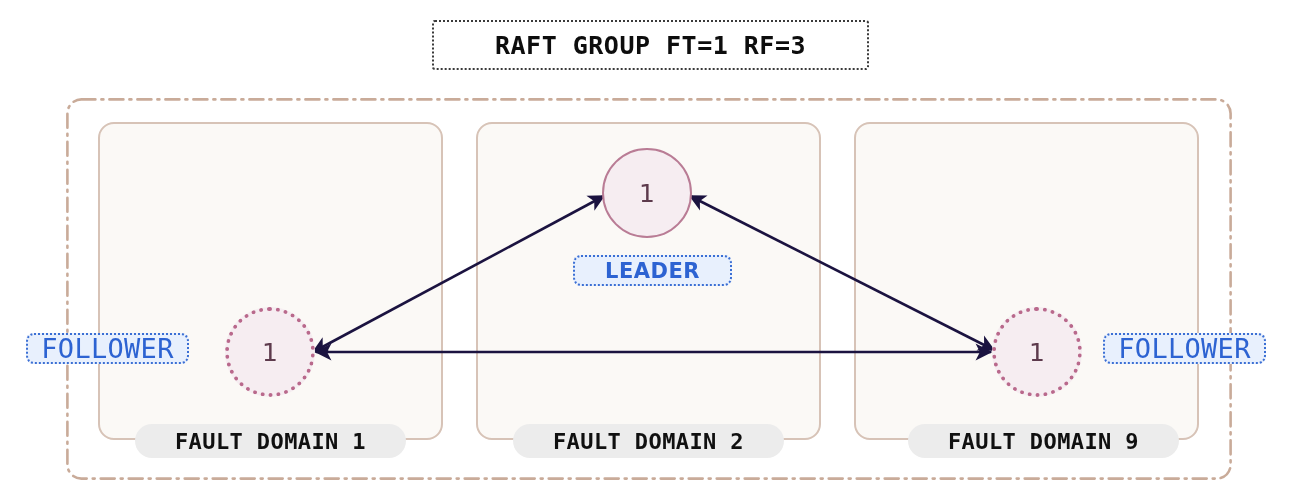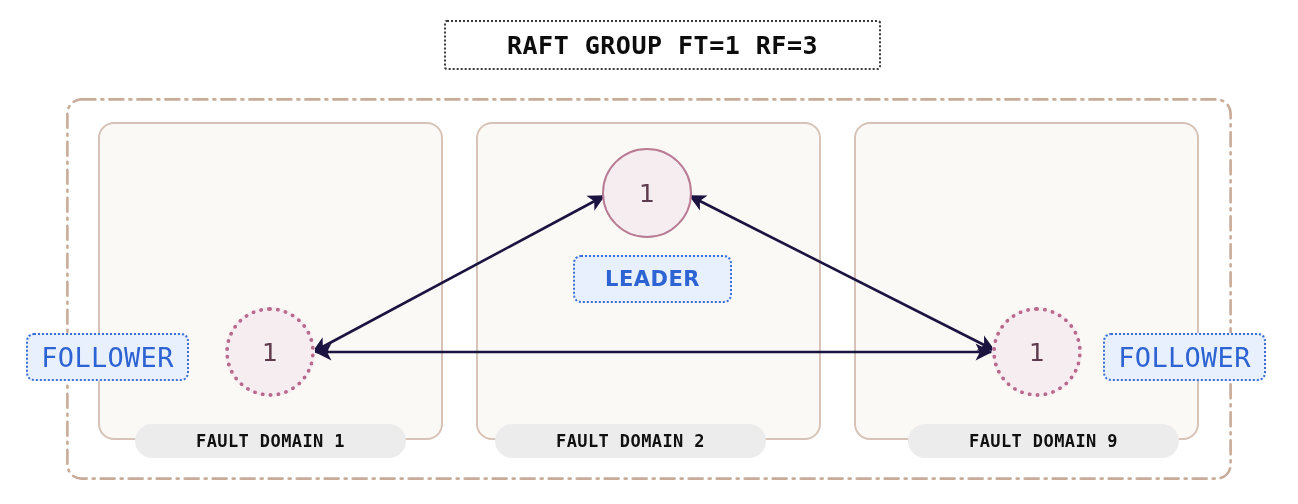--- a/index.html
+++ b/index.html
@@ -14,21 +14,21 @@
     position: relative;
     width: 1298px;
     height: 504px;
     background: #ffffff;
     overflow: hidden;
   }
 
   
   .title-box {
     position: absolute;
-    left: 444px;
+    left: 432px;
     top: 20px;
     width: 437px;
     height: 50px;
     box-sizing: border-box;
     border: 2.4px dotted #3a3a3a;
     border-radius: 3px;
     background: #ffffff;
     display: flex;
     align-items: center;
     justify-content: center;
@@ -81,27 +81,27 @@
     height: 34px;
     box-sizing: border-box;
     background: #ececec;
     border-radius: 17px;
     display: flex;
     align-items: center;
     justify-content: center;
     padding: 0 19px;
     font-family: "DejaVu Sans Mono", monospace;
     font-weight: bold;
-    font-size: 17px;
+    font-size: 22px;
     letter-spacing: 0.4px;
     color: #101010;
     white-space: pre;
   }
   #fd-label-1 { left: 135px; width: 271px; }
-  #fd-label-2 { left: 495px; width: 271px; text-align: right; }
+  #fd-label-2 { left: 513px; width: 271px; text-align: right; }
   #fd-label-3 { left: 908px; width: 271px; }
 
   
   #edges {
     position: absolute;
     left: 0;
     top: 0;
     width: 1298px;
     height: 504px;
     overflow: visible;
@@ -129,21 +129,21 @@
   .node.follower {
     border: 4.5px dotted #b9698c;
   }
   #node-leader    { left: 602px; top: 148px; }
   #node-follower-1{ left: 225px; top: 307px; }
   #node-follower-2{ left: 992px; top: 307px; }
 
   
   .role-badge {
     position: absolute;
-    height: 48px;
+    height: 31px;
     box-sizing: border-box;
     background: #e8f0fd;
     border: 2.4px dotted #3b6fd4;
     border-radius: 8px;
     display: flex;
     align-items: center;
     justify-content: center;
     padding: 0 14px;
     color: #2d63d2;
     white-space: pre;

